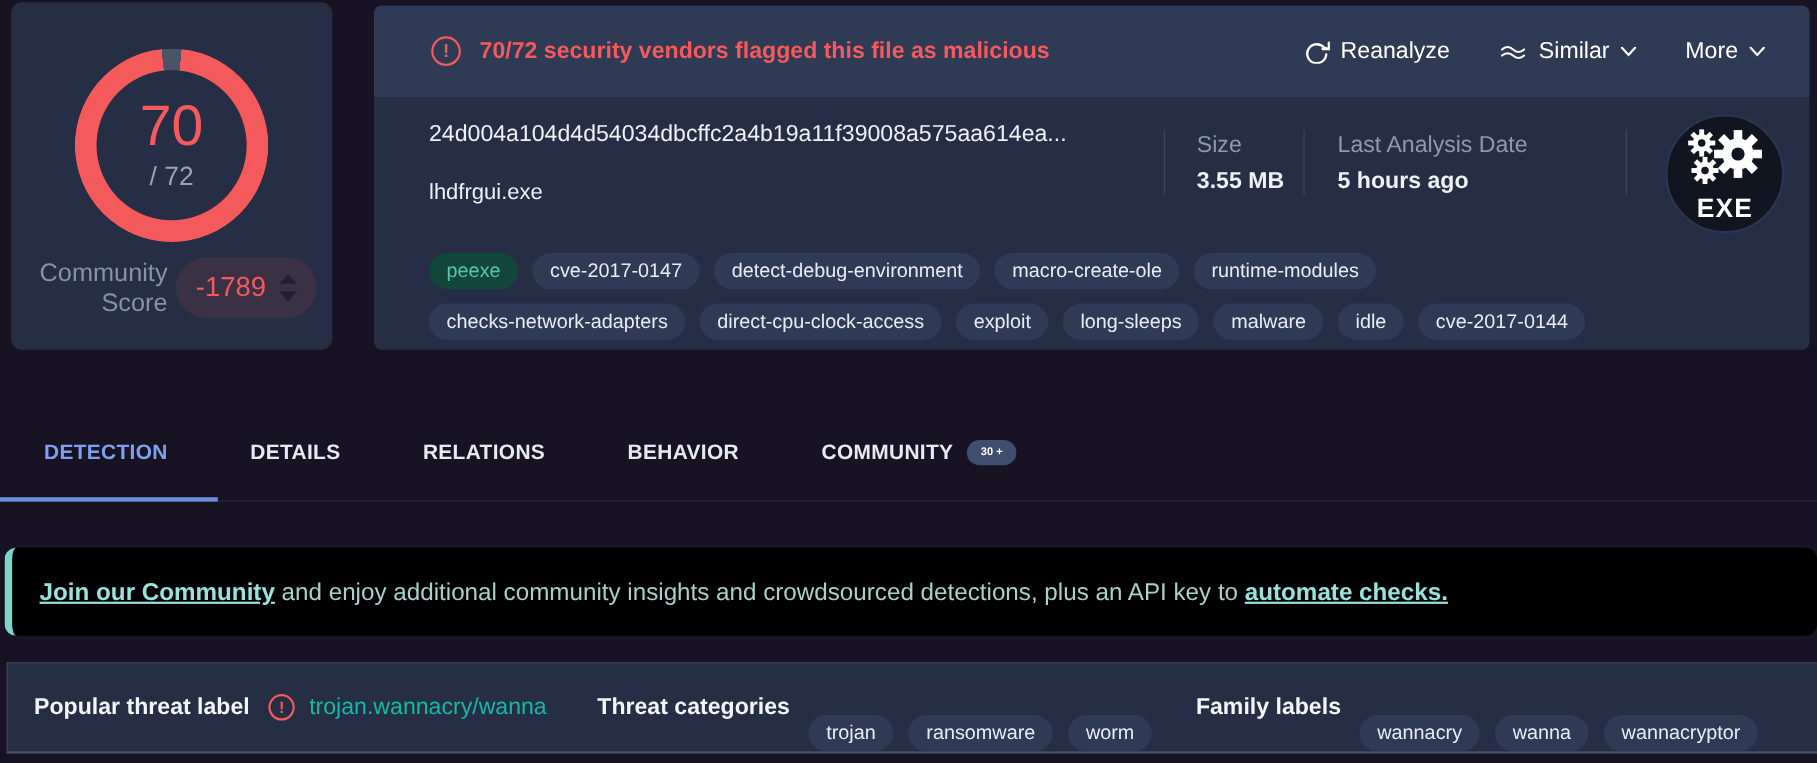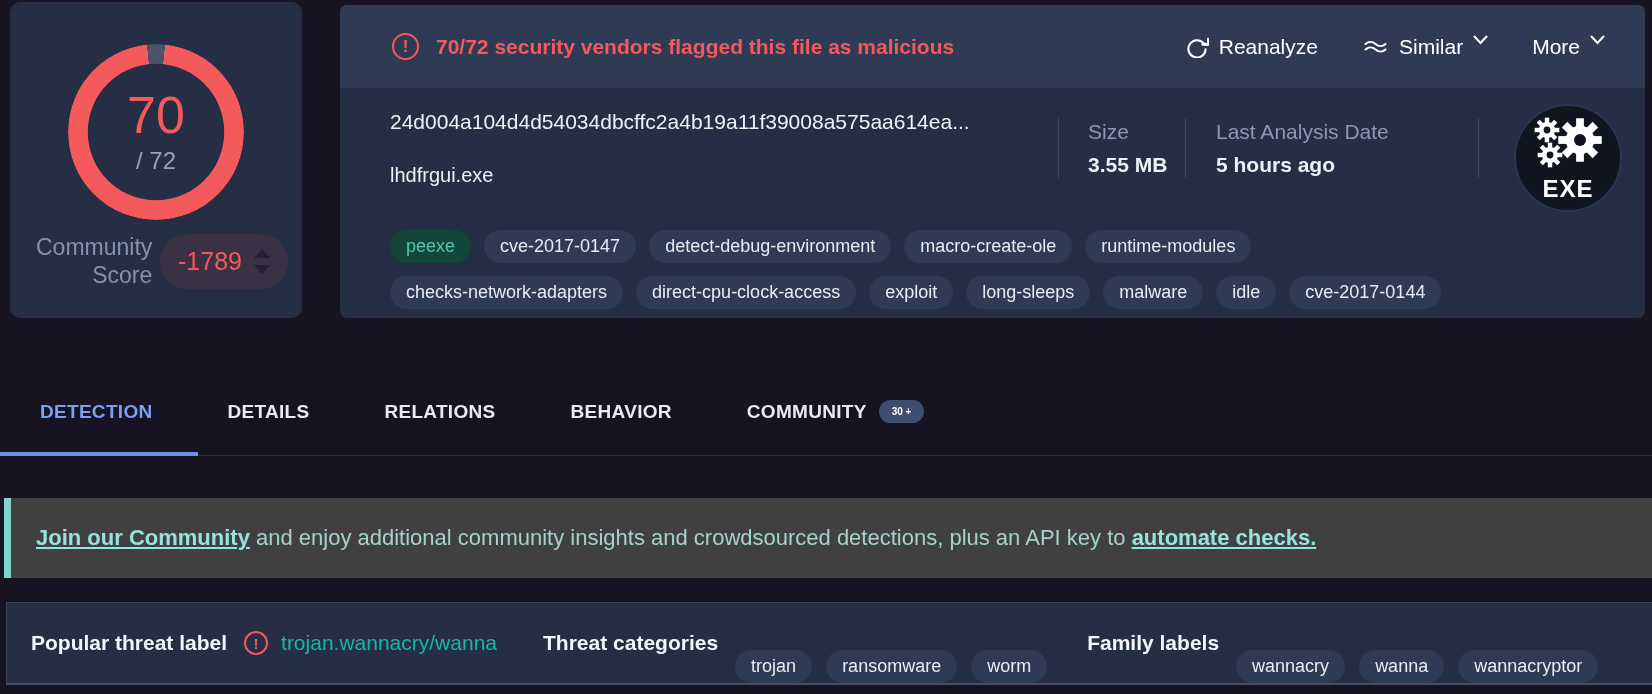--- a/index.html
+++ b/index.html
@@ -53,21 +53,21 @@
   }
   .alert-icon {
     width:27px; height:27px; flex:none; border:2.5px solid #f4595b; border-radius:50%;
     display:flex; align-items:center; justify-content:center;
     color:#f4595b; font-weight:700; font-size:17px;
   }
   .alert-icon::after { content:"!"; }
   .alert-text { margin-left:17px; color:#f4595b; font-size:21px; font-weight:700; }
   .strip-actions { margin-left:auto; display:flex; align-items:center; gap:44px; }
   .action-btn {
-    display:flex; gap:10px;
+    display:flex; align-items:center; gap:10px;
     background:none; border:none; color:#fff; font-size:21px;
     font-family:"Liberation Sans", sans-serif; cursor:pointer;
   }
   .card-body { position:relative; height:230px; }
   .file-hash { position:absolute; left:50px; top:22px; font-size:21px; color:#eef1f7; }
   .file-name { position:absolute; left:50px; top:76px; font-size:20px; color:#eef1f7; }
   .v-divider { position:absolute; top:30px; width:1px; height:60px; background:#3d4962; }
   .meta { position:absolute; top:32px; }
   .meta-label { color:#8b99b4; font-size:21px; }
   .meta-value { color:#eef1f7; font-size:21px; font-weight:700; margin-top:9px; }
@@ -90,23 +90,23 @@
   .tab.active { color:#7da0ef; }
   .tab-badge {
     background:#3f4d6e; color:#fff; font-size:10px; font-weight:600;
     padding:6px 13px; border-radius:16px; letter-spacing:0;
   }
   .tabs-separator { position:absolute; left:0; right:0; top:85px; height:1px; background:#272b3f; }
   .tab-underline { position:absolute; left:0; top:82px; width:198px; height:4px; background:#6f8edc; }
   
   .join-banner {
     position:absolute; left:4px; top:498px; width:1648px; height:80px;
-    background:#404040; border-left:7px solid #7fd4c9;
+    background:#000000; border-left:7px solid #7fd4c9;
     display:flex; align-items:center; padding-left:25px;
-    font-size:22px; color:#a6d2cc; white-space:pre-wrap;
+    font-size:22px; color:#a6d2cc; white-space:pre-wrap;border-radius:11px;
   }
   .join-banner a { color:#98e3dc; font-weight:700; text-decoration:underline; cursor:pointer; }
   
   .threat-card {
     position:absolute; left:6px; top:602px; width:1654px; height:83px;
     background:#252e44; border:1px solid #39435c; border-bottom:2px solid #454f69;
     display:flex; align-items:center; padding-left:24px; overflow:hidden;
   }
   .t-label { font-size:21px; font-weight:700; color:#f2f5fa; white-space:nowrap; }
   .alert-icon.small { width:24px; height:24px; font-size:15px; border-width:2px; margin:0 13px 0 17px; }

